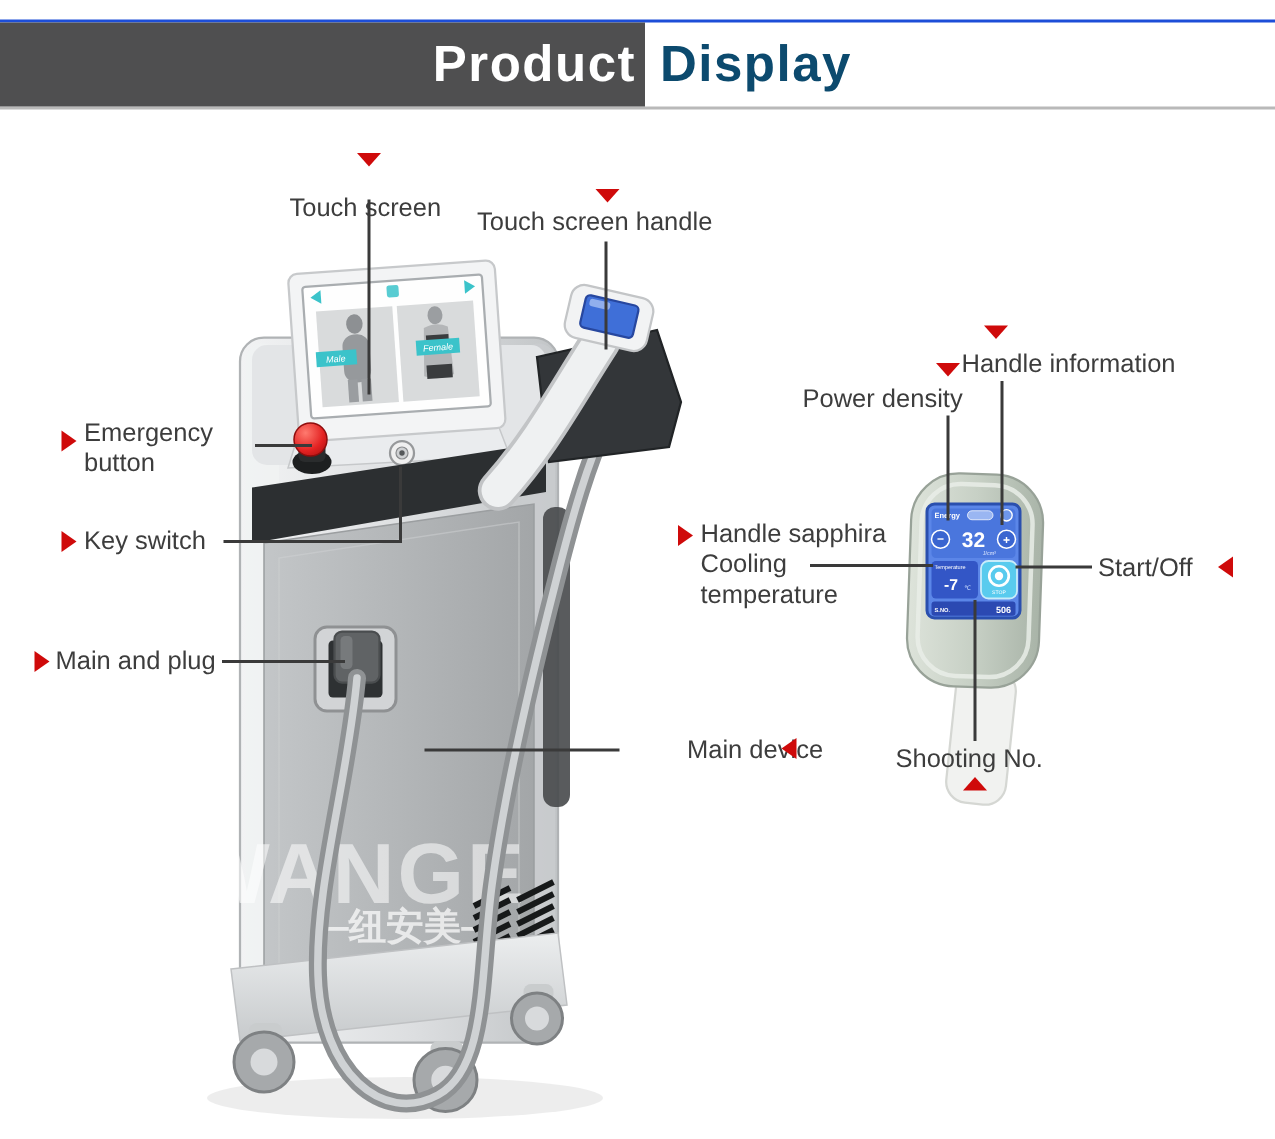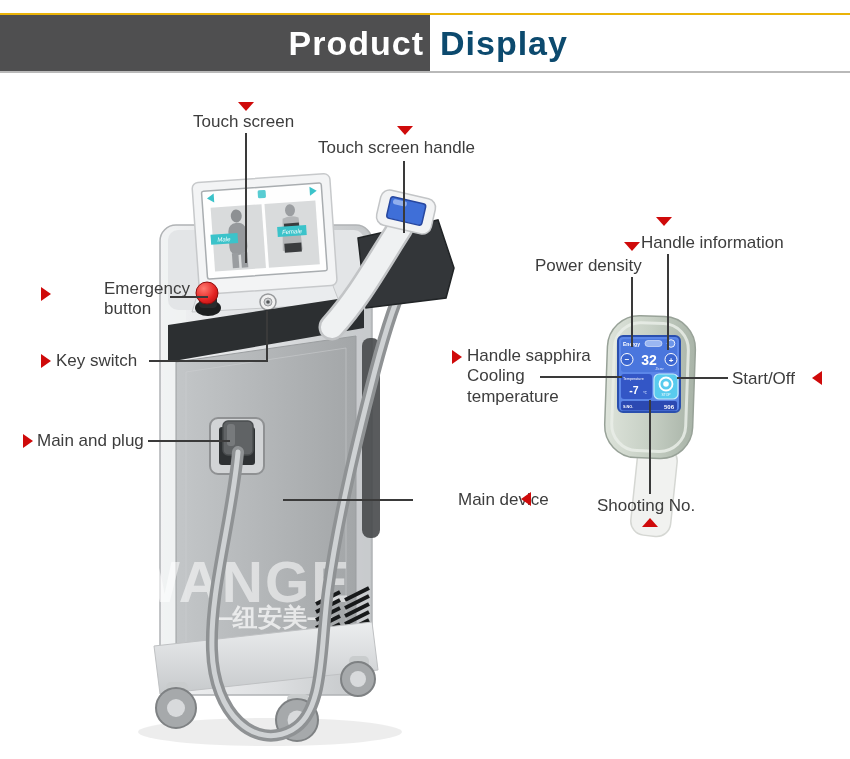--- a/index.html
+++ b/index.html
@@ -2,30 +2,30 @@
 <html><head>
 <meta charset="utf-8">
 <style>
   html,body{margin:0;padding:0;background:#ffffff;}
   .canvas{
     position:relative;width:850px;height:759px;background:#ffffff;overflow:hidden;
     font-family:"Liberation Sans", sans-serif;
   }
   
   .hdr{position:absolute;left:0;top:13px;width:850px;height:60px;
-       border-top:2px solid #eab308;border-bottom:2px solid #b9b9b9;background:#ffffff;box-sizing:border-box;}
+       border-top:2px solid #1d4ed8;border-bottom:2px solid #b9b9b9;background:#ffffff;box-sizing:border-box;}
   .hdr-dark{position:absolute;left:0;top:0;width:430px;height:100%;background:#4f4f50;
        display:flex;align-items:center;justify-content:flex-end;padding-right:6px;box-sizing:border-box;}
   .hdr-word{font-size:34px;font-weight:bold;letter-spacing:1px;}
   .hdr-dark .hdr-word{color:#ffffff;}
   .hdr-light{position:absolute;left:440px;top:0;height:100%;display:flex;align-items:center;}
   .hdr-light .hdr-word{color:#0c4a6e;}
   
   .lbl{position:absolute;color:#3d3d3d;font-size:17px;line-height:1.2;white-space:nowrap;}
-  .lbl.wrap{white-space:normal;margin-left:48px;}
+  .lbl.wrap{white-space:normal;}
   .pline{position:absolute;background:#3a3a3a;}
   .tri{position:absolute;width:0;height:0;}
   .tri-down{border-left:8px solid transparent;border-right:8px solid transparent;border-top:9px solid #cf0a0a;}
   .tri-up{border-left:8px solid transparent;border-right:8px solid transparent;border-bottom:9px solid #cf0a0a;}
   .tri-right{border-top:7px solid transparent;border-bottom:7px solid transparent;border-left:10px solid #cf0a0a;}
   .tri-left{border-top:7px solid transparent;border-bottom:7px solid transparent;border-right:10px solid #cf0a0a;}
   svg{position:absolute;}
   svg text{font-family:"Liberation Sans", sans-serif;}
 </style>
 </head>
@@ -234,21 +234,21 @@
 
       <g>
         <rect x="61" y="101" width="56" height="9.5" rx="2" fill="#2b49b2"></rect>
         <text x="63" y="107.8" font-size="3.8" font-weight="bold" fill="#ffffff">S.NO.</text>
         <text x="114" y="108.5" font-size="6" font-weight="bold" fill="#ffffff" text-anchor="end">506</text>
       </g>
     </g>
   </svg>
 
   <span class="tri tri-down" style="left:238px;top:102px;"></span>
-  <div class="lbl" style="left:193px;top:112px;">Touch screen</div>
+  <div class="lbl" style="left:193px;top:129px;">Touch screen</div>
   <div class="pline" style="left:245px;top:133px;width:2px;height:130px;"></div>
 
   <span class="tri tri-down" style="left:397px;top:126px;"></span>
   <div class="lbl" style="left:318px;top:138px;">Touch screen handle</div>
   <div class="pline" style="left:403px;top:161px;width:2px;height:72px;"></div>
 
   <span class="tri tri-right" style="left:41px;top:287px;"></span>
   <div class="lbl wrap" style="left:56px;top:279px;width:112px;">Emergency button</div>
   <div class="pline" style="left:170px;top:296px;width:38px;height:2px;"></div>
 

